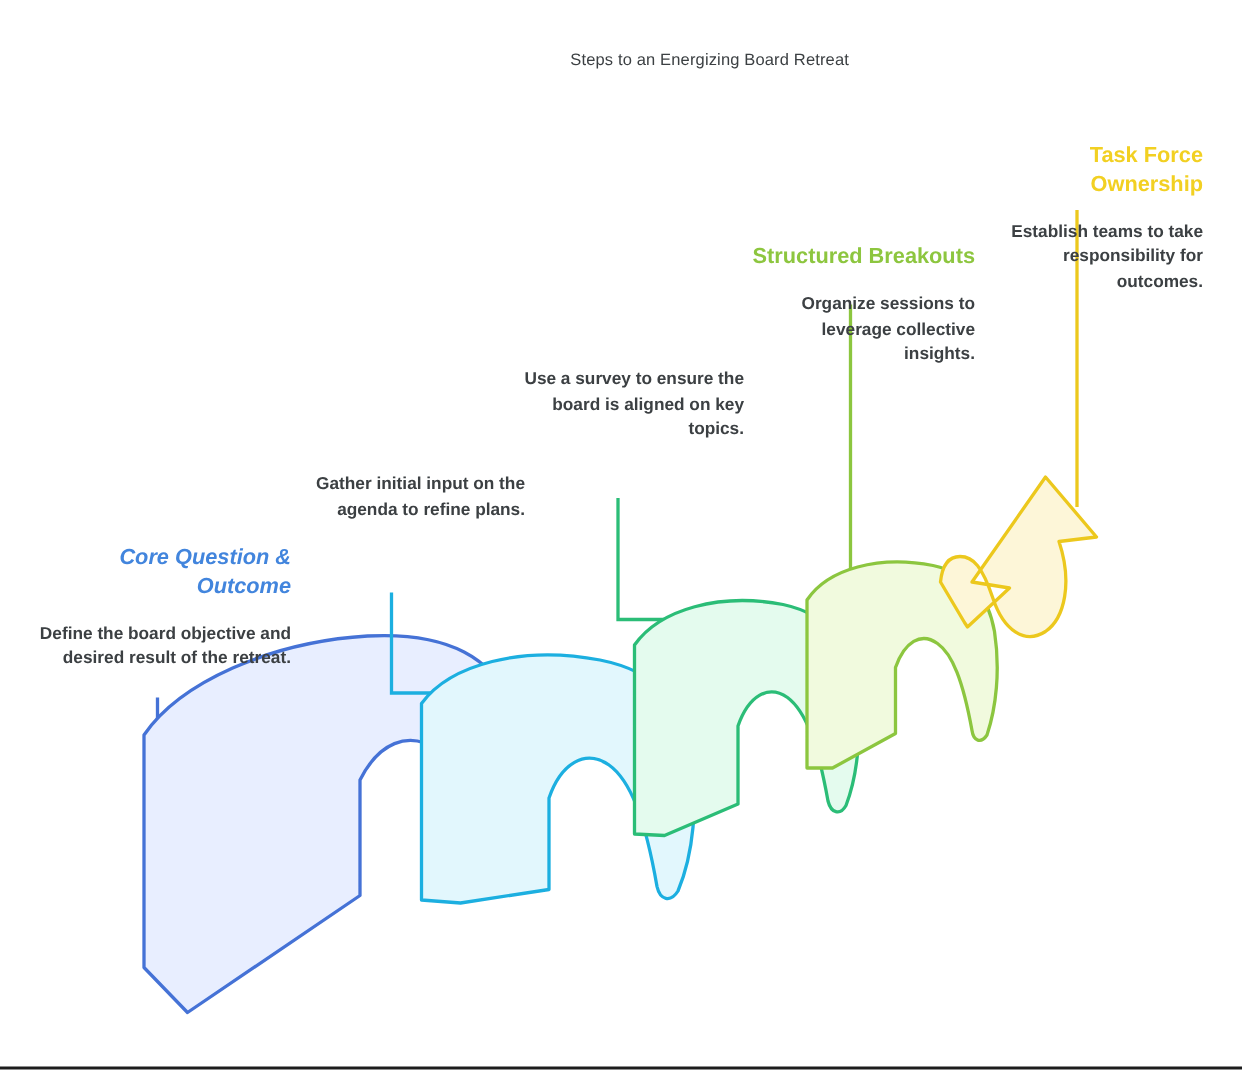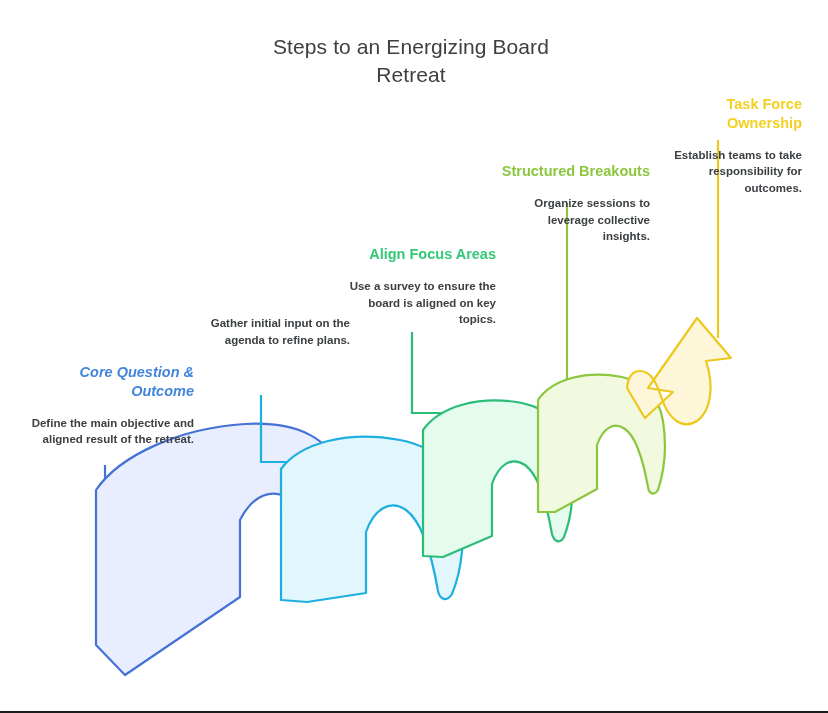--- a/index.html
+++ b/index.html
@@ -21,22 +21,22 @@
     left: 0;
     top: 0;
     width: 828px;
     height: 713px;
   }
   .chart-title {
     position: absolute;
     left: 256px;
     top: 33px;
     width: 310px;
-    text-align: center;
-    font-size: 21px;
+    text-align: right;
+    font-size: 11px;
     color: #3c4043;
     line-height: 1.35;
     letter-spacing: 0.1px;
   }
   .step-label {
     position: absolute;
     text-align: right;
   }
   .step-heading {
     font-size: 14.5px;
@@ -138,29 +138,28 @@
          L 648 388
          Z" fill="#fdf6d8" stroke="#ecc81d" stroke-width="2.2" stroke-linejoin="round"></path>
   </g>
 
 </svg>
 
 <div class="chart-title" style="color: rgb(60, 64, 67);">Steps to an Energizing Board Retreat</div>
 
 <div class="step-label" id="label-1">
   <div class="step-heading" style="color: rgb(66, 133, 221); font-style: italic;">Core Question &amp; Outcome</div>
-  <div class="step-desc">Define the main objective and aligned result of the retreat.</div>
+  <div class="step-desc">Define the board objective and desired result of the retreat.</div>
 </div>
 
 <div class="step-label" id="label-2">
   <div class="step-desc">Gather initial input on the agenda to refine plans.</div>
 </div>
 
 <div class="step-label" id="label-3">
-  <div class="step-heading" style="color: rgb(52, 200, 120);">Align Focus Areas</div>
   <div class="step-desc">Use a survey to ensure the board is aligned on key topics.</div>
 </div>
 
 <div class="step-label" id="label-4">
   <div class="step-heading" style="color: rgb(141, 198, 63);">Structured Breakouts</div>
   <div class="step-desc">Organize sessions to leverage collective insights.</div>
 </div>
 
 <div class="step-label" id="label-5">
   <div class="step-heading" style="color: rgb(242, 208, 34);">Task Force Ownership</div>

